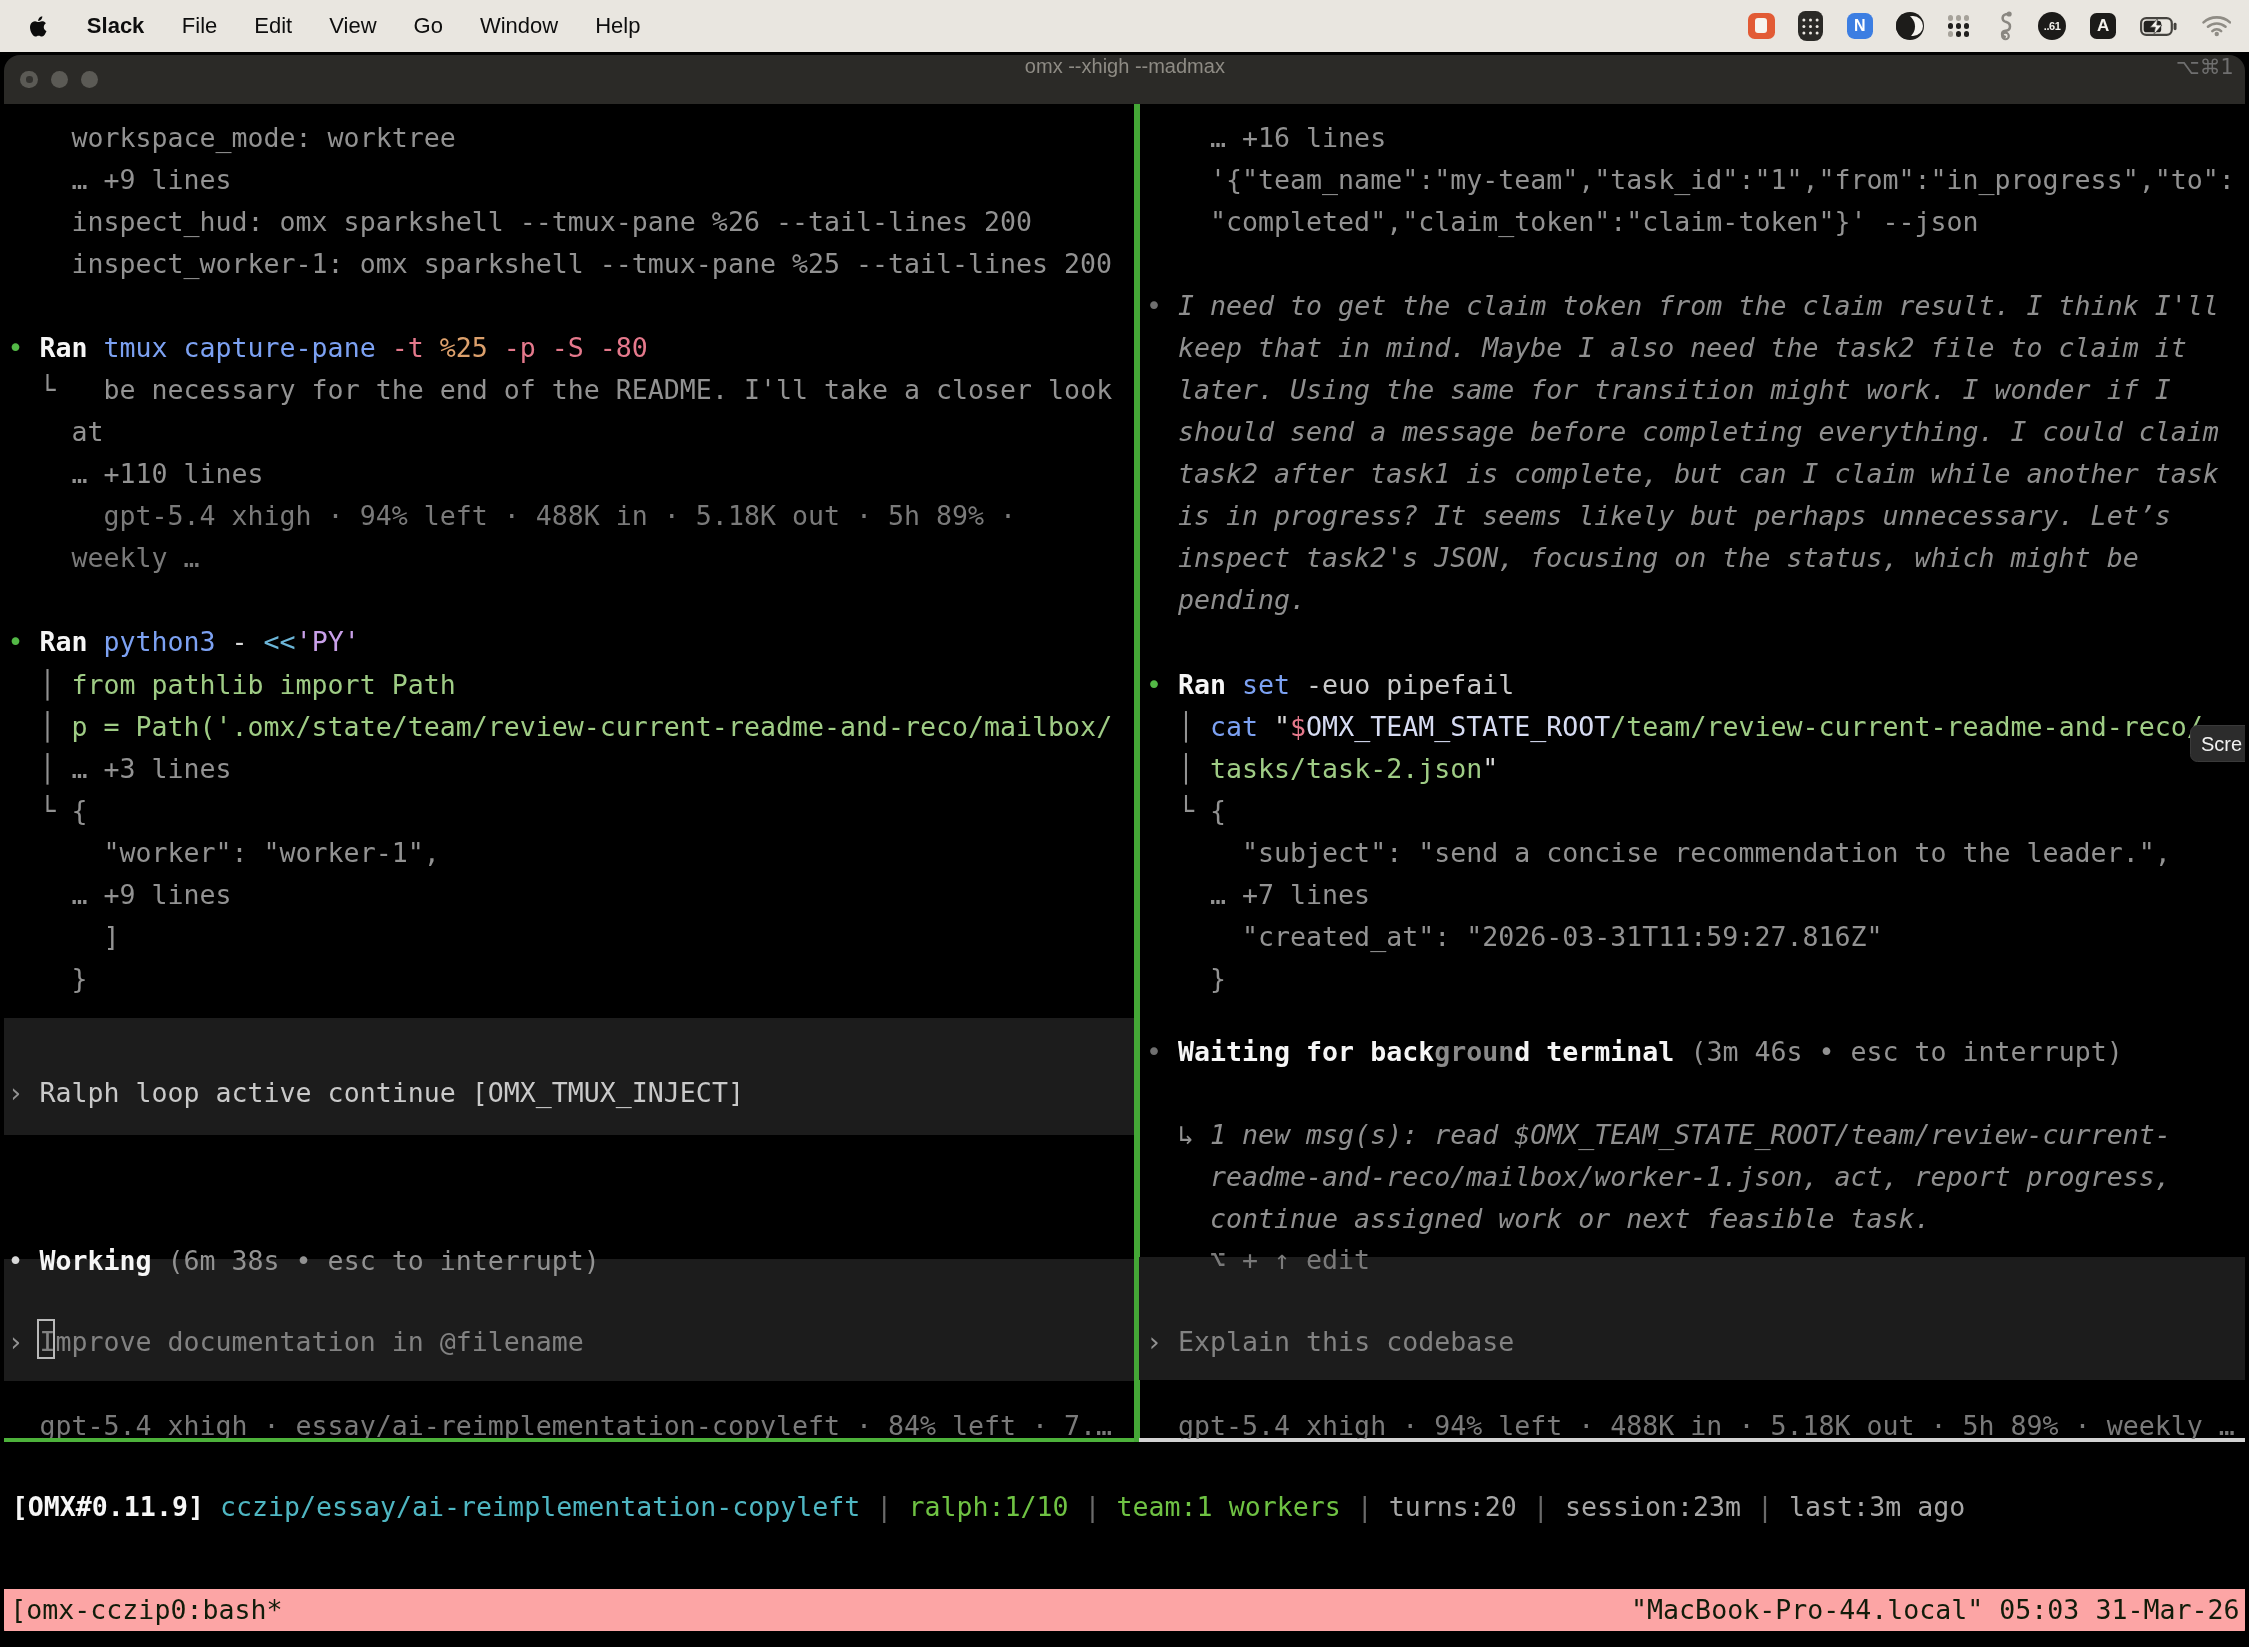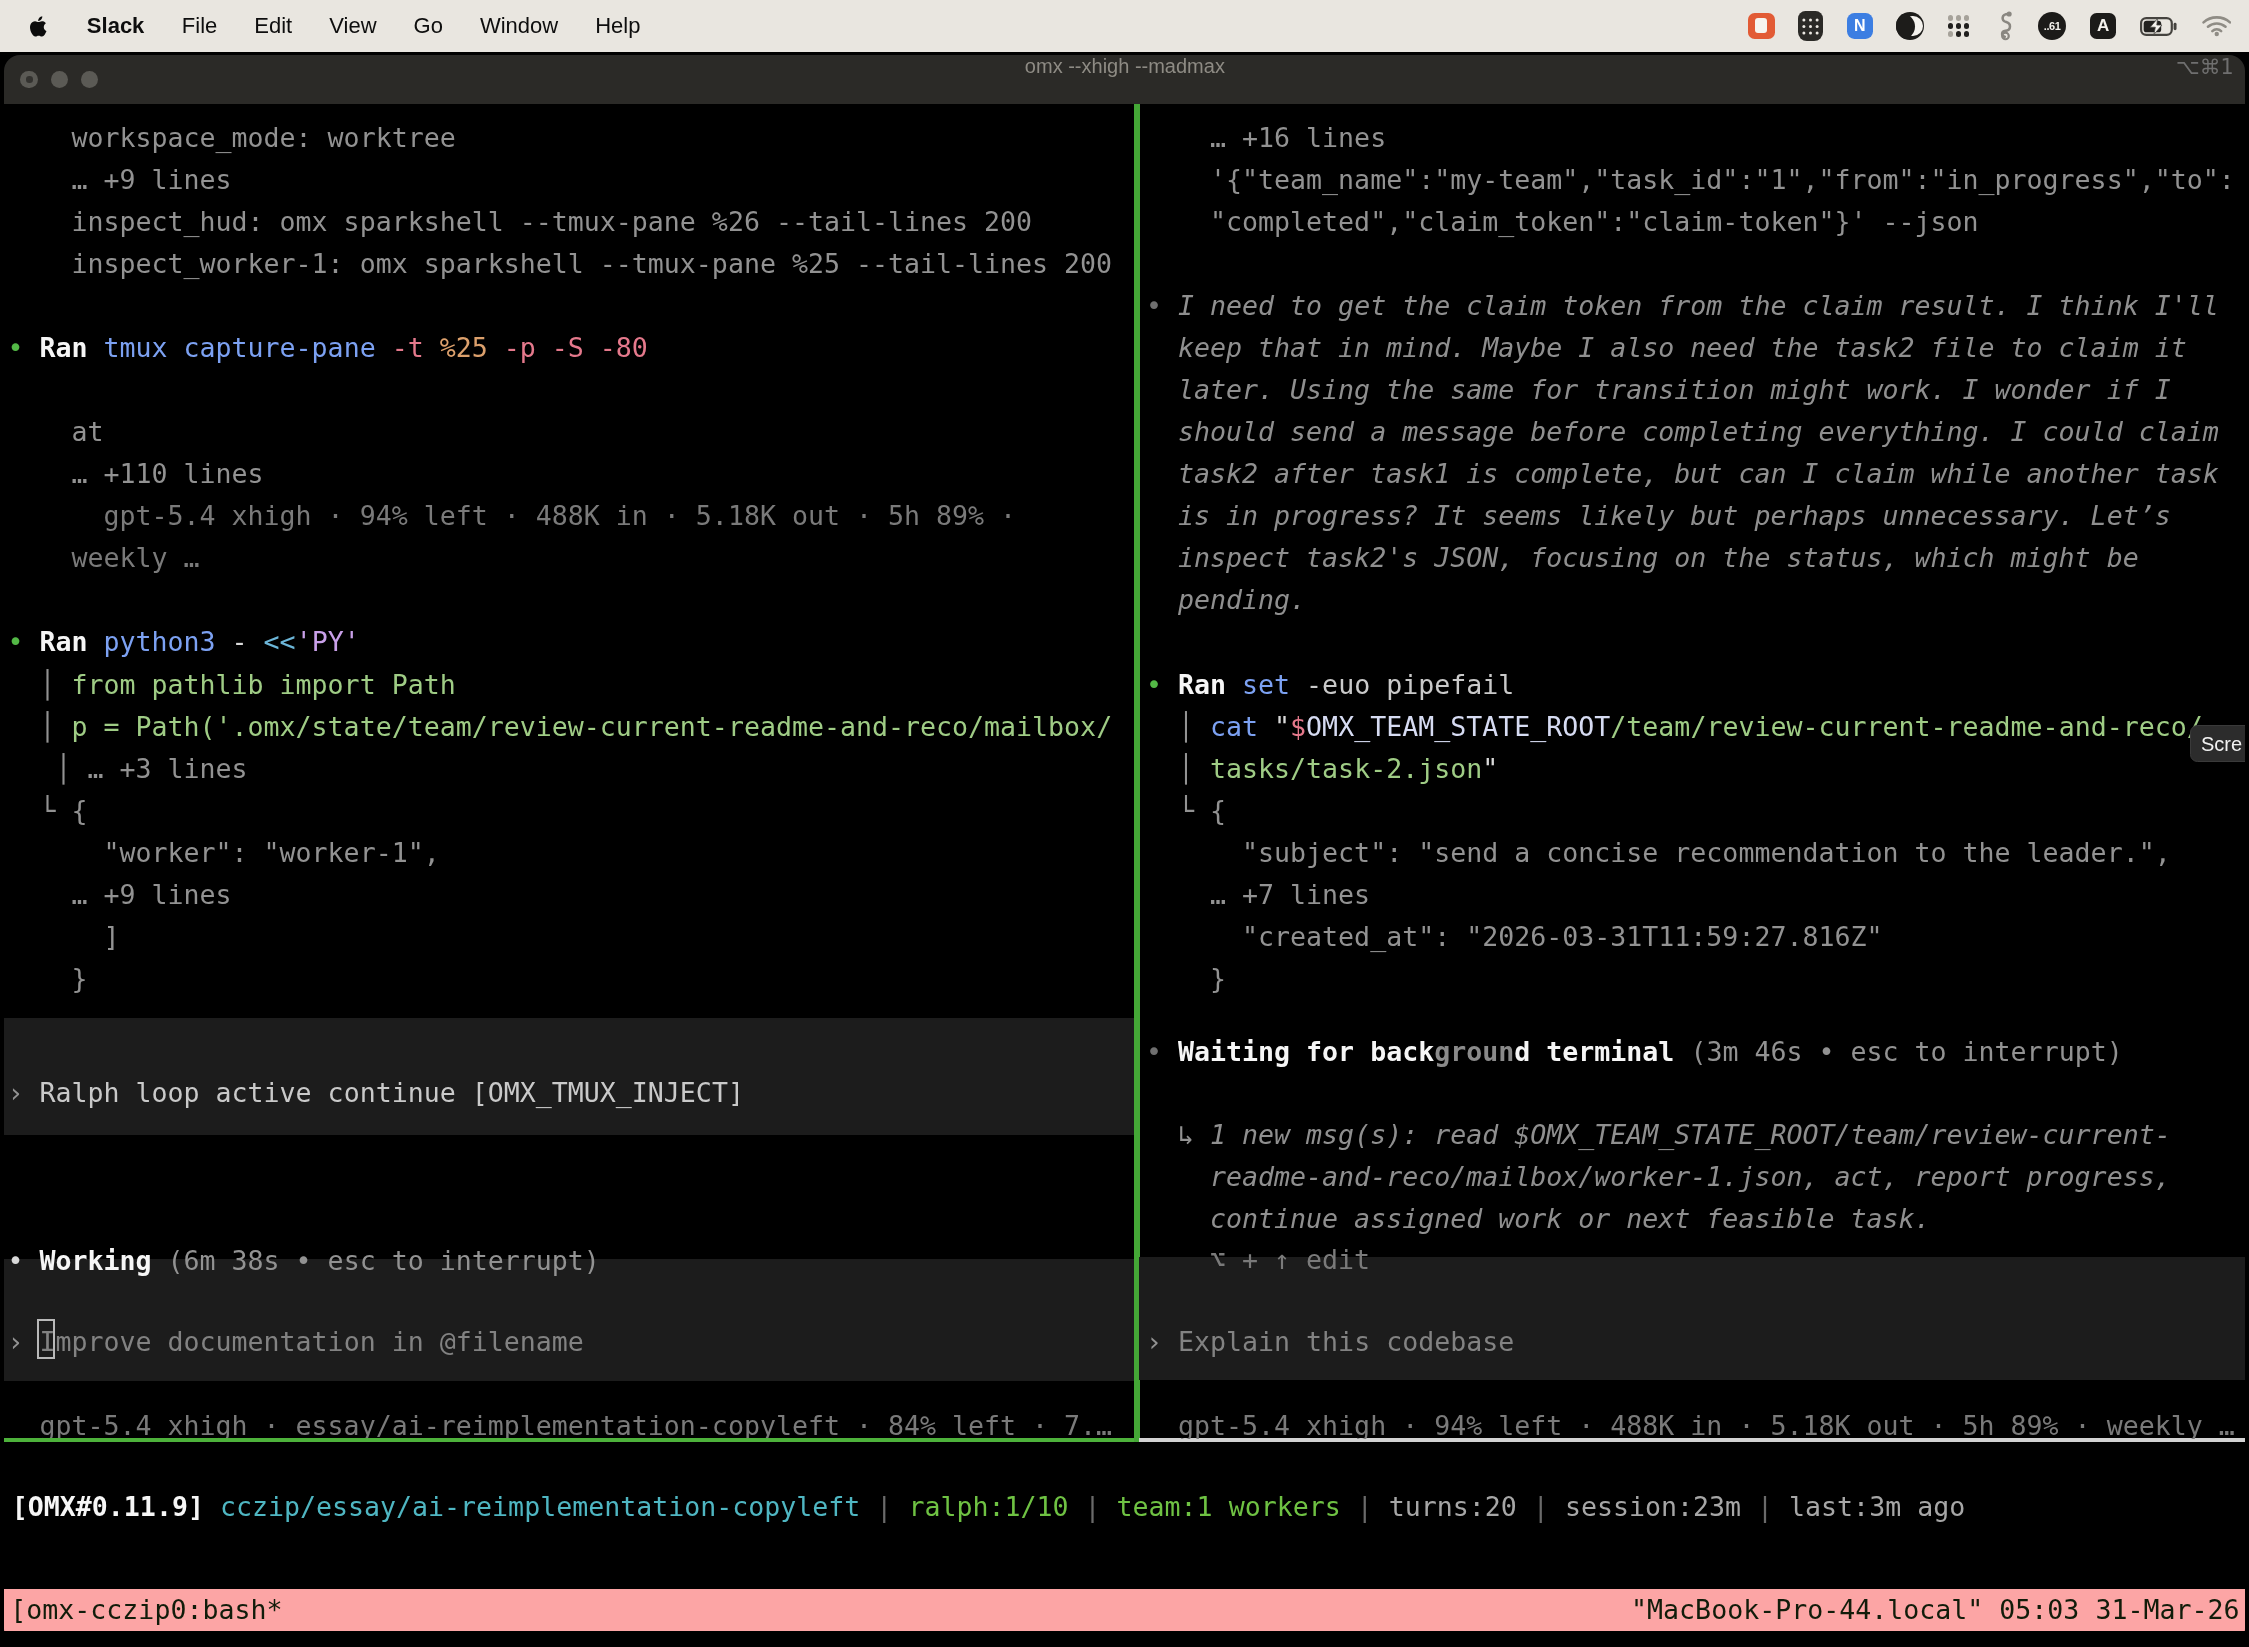--- a/index.html
+++ b/index.html
@@ -143,28 +143,29 @@
 
   <div class="pane" id="left-pane">
     <div class="band" id="band-ralph"></div>
     <div class="band" id="band-input-left"></div>
     <div class="cursor"></div>
   <div class="tline" style="top: 12.5px; left: 3px;"><span class="s-gray">    workspace_mode: worktree</span></div>
       <div class="tline" style="top: 55px; left: 3px;"><span class="s-gray">    … +9 lines</span></div>
       <div class="tline" style="top: 97px; left: 3px;"><span class="s-gray">    inspect_hud: omx sparkshell --tmux-pane %26 --tail-lines 200</span></div>
       <div class="tline" style="top: 139px; left: 3px;"><span class="s-gray">    inspect_worker-1: omx sparkshell --tmux-pane %25 --tail-lines 200</span></div>
       <div class="tline" style="top: 223px; left: 3px;"><span class="s-bgreen">• </span><span class="s-bwhite">Ran </span><span class="s-blue">tmux capture-pane </span><span class="s-pink">-t </span><span class="s-orange">%25 </span><span class="s-pink">-p -S -80</span></div>
+      <div class="tline" style="top: 265px; left: 3px;"><span class="s-gray">  └   </span><span class="s-gray">be necessary for the end of the README. I'll take a closer look</span></div>
       <div class="tline" style="top: 307px; left: 3px;"><span class="s-gray">    at</span></div>
       <div class="tline" style="top: 349px; left: 3px;"><span class="s-gray">    … +110 lines</span></div>
       <div class="tline" style="top: 391px; left: 3px;"><span class="s-dim">      gpt-5.4 xhigh · 94% left · 488K in · 5.18K out · 5h 89% ·</span></div>
       <div class="tline" style="top: 433px; left: 3px;"><span class="s-dim">    weekly …</span></div>
       <div class="tline" style="top: 517px; left: 3px;"><span class="s-bgreen">• </span><span class="s-bwhite">Ran </span><span class="s-blue">python3 </span><span class="s-white">- </span><span class="s-cyan">&lt;&lt;</span><span class="s-purple">'PY'</span></div>
       <div class="tline" style="top: 560px; left: 3px;"><span class="s-gray">  │ </span><span class="s-green">from pathlib import Path</span></div>
       <div class="tline" style="top: 602px; left: 3px;"><span class="s-gray">  │ </span><span class="s-green">p = Path('.omx/state/team/review-current-readme-and-reco/mailbox/</span></div>
-      <div class="tline" style="top: 644px; left: 19px; text-decoration: underline;"><span class="s-gray">  │ </span><span class="s-gray">… +3 lines</span></div>
+      <div class="tline" style="top: 644px; left: 3px; text-decoration: underline;"><span class="s-gray">  │ </span><span class="s-gray">… +3 lines</span></div>
       <div class="tline" style="top: 686px; left: 3px;"><span class="s-gray">  └ </span><span class="s-gray">{</span></div>
       <div class="tline" style="top: 728px; left: 3px;"><span class="s-gray">      "worker": "worker-1",</span></div>
       <div class="tline" style="top: 770px; left: 3px;"><span class="s-gray">    … +9 lines</span></div>
       <div class="tline" style="top: 812px; left: 3px;"><span class="s-gray">      ]</span></div>
       <div class="tline" style="top: 854px; left: 3px;"><span class="s-gray">    }</span></div>
       <div class="tline" style="top: 968px; left: 3px;"><span class="s-gray">› </span><span class="s-lightgray">Ralph loop active continue [OMX_TMUX_INJECT]</span></div>
       <div class="tline" style="top: 1092px; left: 3px; margin-top: 44px;"><span class="s-white">• </span><span class="s-bwhite">Working </span><span class="s-gray">(6m 38s • esc to interrupt)</span></div>
       <div class="tline" style="top: 1217px; left: 3px;"><span class="s-gray">› </span><span class="s-inputgray">Improve documentation in @filename</span></div>
       <div class="tline" style="top: 1301px; left: 3px; text-decoration: underline;"><span class="s-dim">  gpt-5.4 xhigh · essay/ai-reimplementation-copyleft · 84% left · 7.…</span></div>
     </div>

